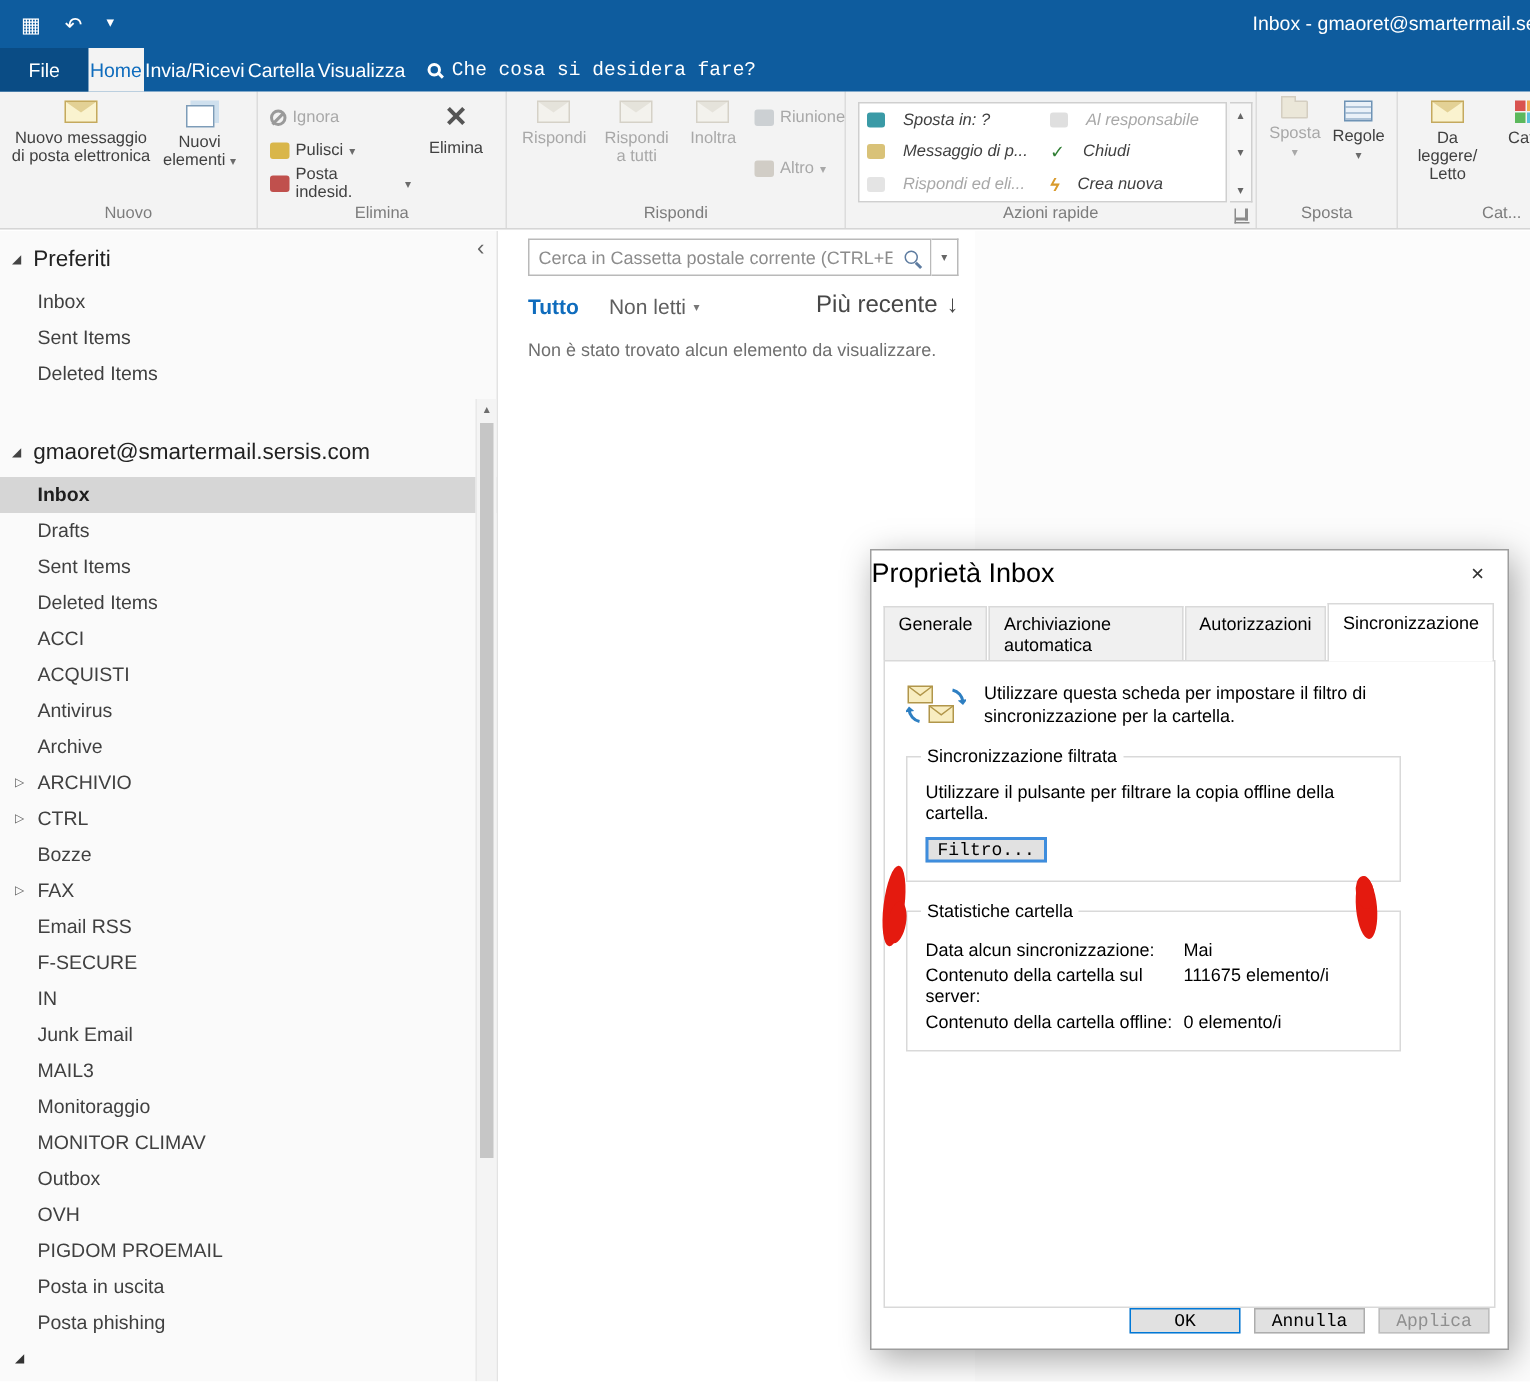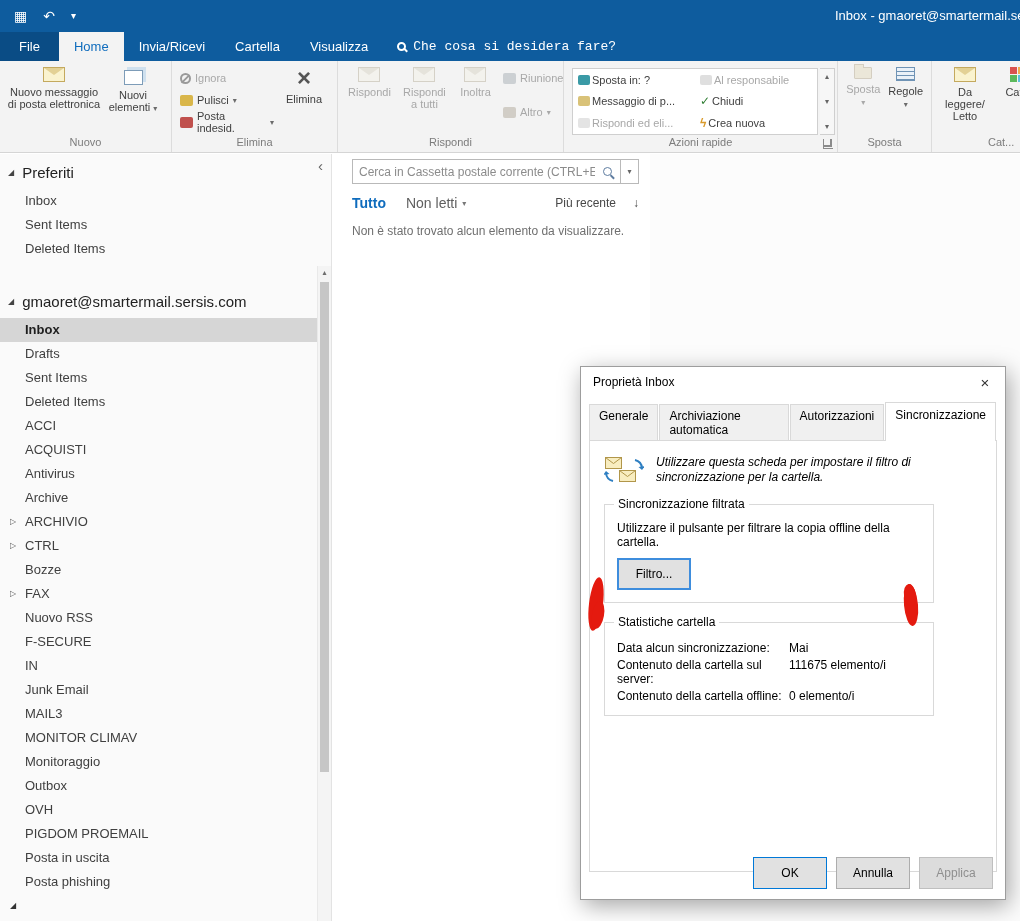--- a/index.html
+++ b/index.html
@@ -8,21 +8,21 @@
   
   .titlebar{position:absolute;top:0;left:0;right:0;height:32px;background:#0e5c9e;color:#fff;
     display:flex;align-items:center;z-index:5;}
   .qat{display:flex;align-items:center;gap:16px;padding-left:14px;font-size:14px;}
   .qicon{cursor:default;line-height:1;}
   .qicon.small{font-size:10px;}
   .win-title{position:absolute;left:835px;top:0;line-height:32px;font-size:13px;white-space:nowrap;}
   
   .tabrow{position:absolute;top:32px;left:0;right:0;height:29px;background:#0e5c9e;display:flex;
     color:#fff;font-size:13px;z-index:5;}
-  .tab{padding:0 15px;display:flex;align-items:center;cursor:default;}
+  .tab{padding:0 1px;display:flex;align-items:center;cursor:default;}
   .tab.file{background:#0a4c85;padding:0 19px;}
   .tab.active{background:#f3f3f3;color:#0f6cbd;}
   .tellme{display:flex;align-items:center;gap:7px;padding:0 14px;font-family:Liberation Mono, monospace;}
   .lens{width:9px;height:9px;border:2px solid #fff;border-radius:50%;position:relative;display:inline-block;}
   .lens:after{content:"";position:absolute;width:5px;height:2px;background:#fff;right:-4px;bottom:-2px;transform:rotate(45deg);}
   
   .ribbon{position:absolute;top:61px;left:0;right:0;height:92px;background:#f3f3f3;
     border-bottom:1px solid #d5d5d5;display:flex;z-index:4;}
   .rgroup{position:relative;border-right:1px solid #dcdcdc;display:flex;flex-direction:column;flex:none;}
   .rbody{flex:1;display:flex;align-items:flex-start;padding:3px 4px 0;}
@@ -44,21 +44,21 @@
   .no-ic{width:11px;height:11px;border:2px solid #9a9a9a;border-radius:50%;position:relative;display:inline-block;flex:none;}
   .no-ic:after{content:"";position:absolute;left:-2px;top:3.5px;width:11px;height:2px;background:#9a9a9a;transform:rotate(-45deg);}
   .folder-ic{width:18px;height:12px;background:#f7d978;border:1px solid #caa23f;border-radius:1px;position:relative;display:inline-block;}
   .folder-ic:before{content:"";position:absolute;top:-4px;left:-1px;width:8px;height:3px;background:#f7d978;border:1px solid #caa23f;border-bottom:none;}
   .rules-ic{width:19px;height:14px;background:#eaf1f8;border:1px solid #6f93b5;display:inline-block;
     background-image:linear-gradient(#6f93b5 1px,transparent 1px);background-size:100% 4px;background-position:0 3px;}
   .cat-ic{display:grid;grid-template-columns:7px 7px;grid-auto-rows:7px;gap:1px;}
   .cat-ic i{display:block;}
   .qa-gallery{margin:4px 2px 0 4px;background:#fff;border:1px solid #cfcfcf;display:grid;
     grid-template-columns:122px 122px;grid-auto-rows:21.5px;}
-  .qa-item{display:flex;align-items:center;gap:2px;padding:0 5px;font-size:11px;color:#404040;overflow:hidden;white-space:nowrap;cursor:default;}
+  .qa-item{display:flex;align-items:center;gap:12px;padding:0 5px;font-size:11px;color:#404040;overflow:hidden;white-space:nowrap;cursor:default;font-style:italic;}
   .qa-scroll{margin:4px 0 0 0;width:15px;border:1px solid #cfcfcf;border-left:none;height:66.5px;
     display:flex;flex-direction:column;align-items:center;justify-content:space-between;background:#f7f7f7;
     font-size:8px;color:#666;padding:3px 0;}
   .glyph-ic{font-size:12px;line-height:12px;flex:none;}
   .launcher{position:absolute;right:4px;bottom:3px;width:10px;height:10px;border-left:1px solid #8b8b8b;
     border-bottom:1px solid #8b8b8b;}
   .launcher:after{content:"";position:absolute;right:1px;top:0;width:6px;height:6px;
     border-right:2px solid #8b8b8b;border-bottom:2px solid #8b8b8b;transform:rotate(-0deg);}
   
   .folderpane{position:absolute;top:154px;left:0;width:332px;bottom:0;background:#fafafa;
@@ -81,42 +81,42 @@
     font-family:"Liberation Sans",sans-serif;}
   .search-input::placeholder{color:#8c8c8c;opacity:1;}
   .search-lens{width:9px;height:9px;border:1.5px solid #5e7ca0;border-radius:50%;position:relative;margin:0 8px 0 2px;flex:none;}
   .search-lens:after{content:"";position:absolute;width:5px;height:1.5px;background:#5e7ca0;right:-4px;bottom:-2px;transform:rotate(45deg);}
   .search-dd{width:18px;align-self:stretch;border:1px solid #b9b9b9;border-left:none;display:flex;align-items:center;
     justify-content:center;font-size:8px;color:#666;background:#fff;cursor:default;}
   .filter-row{display:flex;align-items:center;margin:11px 10px 0 19px;font-size:14px;}
   .f-all{color:#0f6cbd;font-weight:bold;cursor:default;}
   .f-unread{color:#5f5f5f;margin-left:20px;cursor:default;}
   .f-caret{font-size:8px;color:#777;margin-left:5px;}
-  .sort{margin-left:auto;font-size:12px;color:#474747;display:flex;align-items:center;gap:17px;cursor:default;}
+  .sort{margin-left:auto;font-size:16px;color:#474747;display:flex;align-items:center;gap:6px;cursor:default;}
   .empty-text{margin:13px 0 0 19px;font-size:12px;color:#6f6f6f;}
   .readpane{position:absolute;top:154px;left:650px;right:0;bottom:0;background:#fcfcfc;z-index:1;}
   
   .dialog{position:absolute;left:580px;top:366px;width:426px;height:534px;background:#fff;
     border:1px solid #9d9d9d;box-shadow:3px 6px 22px rgba(0,0,0,.35);z-index:30;font-size:12px;color:#000;}
-  .dlg-titlebar{height:30px;display:flex;align-items:center;padding-left:12px;font-size:12px;}
+  .dlg-titlebar{height:30px;display:flex;align-items:center;font-size:18px;}
   .dlg-close{position:absolute;top:0;right:0;width:40px;height:30px;display:flex;align-items:center;
     justify-content:center;font-size:15px;color:#333;cursor:default;}
   .dlg-tabs{display:flex;padding:0 8px;position:relative;margin-top:7px;z-index:2;}
   .dlg-tab{padding:4px 9px 3px;border:1px solid #d9d9d9;border-bottom:none;background:#f0f0f0;
     margin-right:1px;font-size:12px;cursor:default;}
   .dlg-tab.active{background:#fff;padding-top:5px;margin-top:-2px;position:relative;}
   .dlg-tab.active:after{content:"";position:absolute;left:0;right:0;bottom:-1px;height:2px;background:#fff;}
   .dlg-page{margin:0 8px;border:1px solid #d9d9d9;background:#fff;height:432px;padding:10px 12px;position:relative;}
   .intro-row{display:flex;gap:12px;align-items:flex-start;margin:4px 2px 0;}
-  .intro-text{width:300px;line-height:15px;font-style:italic;}
+  .intro-text{width:300px;line-height:15px;}
   .groupbox{position:relative;border:1px solid #d9d9d9;width:330px;margin:19px 0 0 2px;padding:16px 12px 12px;}
   .gb-title{position:absolute;top:-8px;left:9px;background:#fff;padding:0 4px;}
-  .btn{display:inline-flex;align-items:center;justify-content:center;min-width:74px;height:32px;
+  .btn{display:inline-flex;align-items:center;justify-content:center;min-width:74px;height:17px;
     background:#e1e1e1;border:1px solid #adadad;font-size:12px;color:#000;cursor:default;
-    font-family:Liberation Sans, sans-serif;}
+    font-family:Liberation Mono, monospace;}
   .btn.focus{border:2px solid #3e8ddd;}
   .btn.default{border:1px solid #0078d7;}
   .btn.disabled{background:#dcdcdc;border-color:#bfbfbf;color:#8f8f8f !important;}
   .filtro-row{margin-top:9px;}
   .stats{display:grid;grid-template-columns:172px auto;row-gap:3px;margin-top:2px;}
   .dlg-buttons{position:absolute;bottom:10px;right:12px;display:flex;gap:9px;}
   
   .annot{position:absolute;z-index:40;pointer-events:none;}
 </style>
 </head>
@@ -326,27 +326,27 @@
     </div>
     <div class="fitem">
       <span class="tri">▷</span>
       <span>CTRL</span>
     </div>
     <div class="fitem"><span>Bozze</span></div>
     <div class="fitem">
       <span class="tri">▷</span>
       <span>FAX</span>
     </div>
-    <div class="fitem"><span>Nuovo RSS</span></div>
+    <div class="fitem"><span>Email RSS</span></div>
     <div class="fitem"><span>F-SECURE</span></div>
     <div class="fitem"><span>IN</span></div>
     <div class="fitem"><span>Junk Email</span></div>
     <div class="fitem"><span>MAIL3</span></div>
+    <div class="fitem"><span>Monitoraggio</span></div>
     <div class="fitem"><span>MONITOR CLIMAV</span></div>
-    <div class="fitem"><span>Monitoraggio</span></div>
     <div class="fitem"><span>Outbox</span></div>
     <div class="fitem"><span>OVH</span></div>
     <div class="fitem"><span>PIGDOM PROEMAIL</span></div>
     <div class="fitem"><span>Posta in uscita</span></div>
     <div class="fitem"><span>Posta phishing</span></div>
     <div class="fitem">
       <span class="tri" style="color:#333">◢</span>
 
     </div>
   </div>

